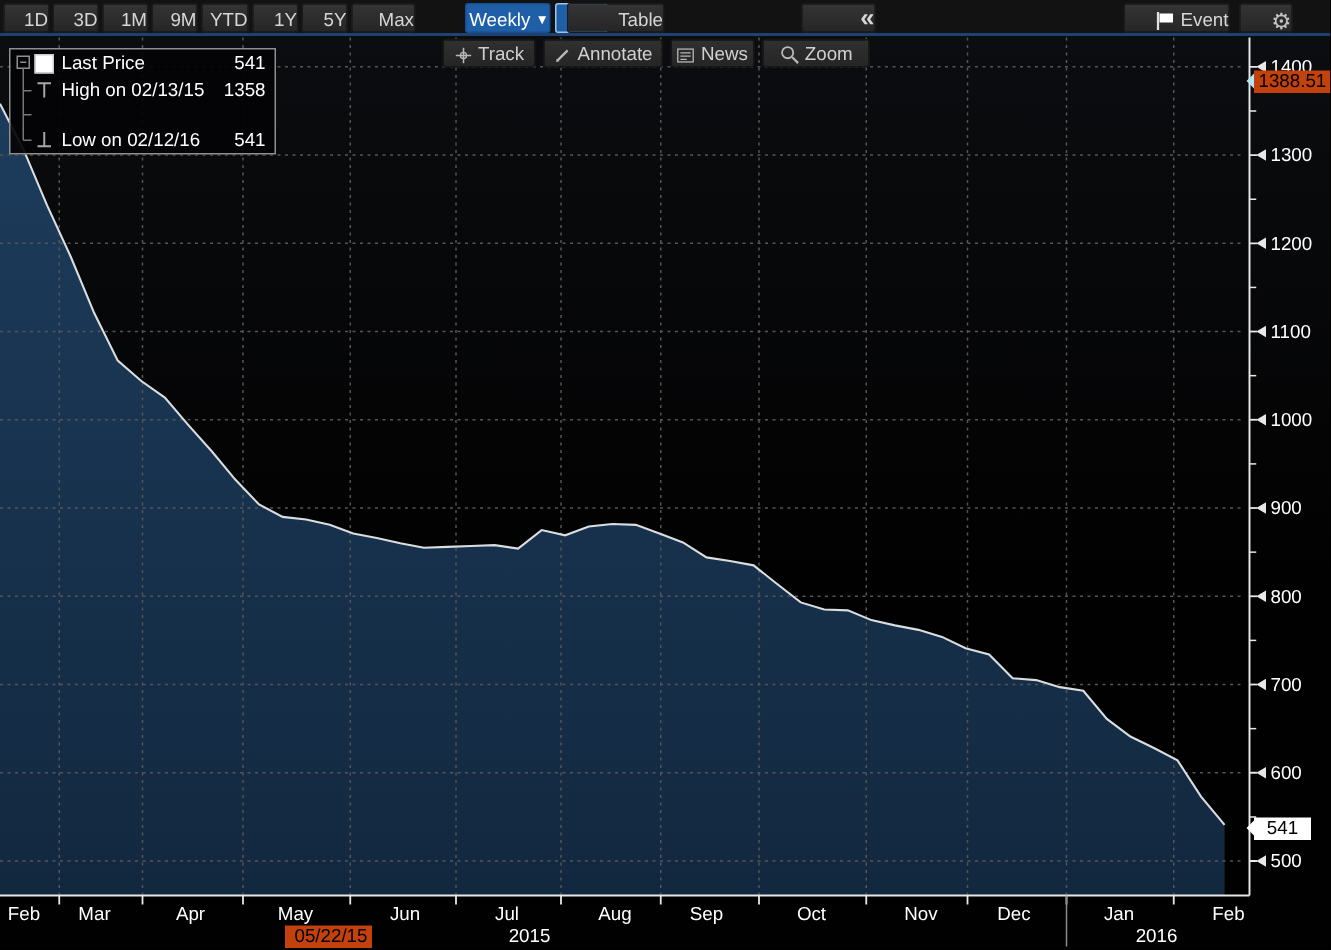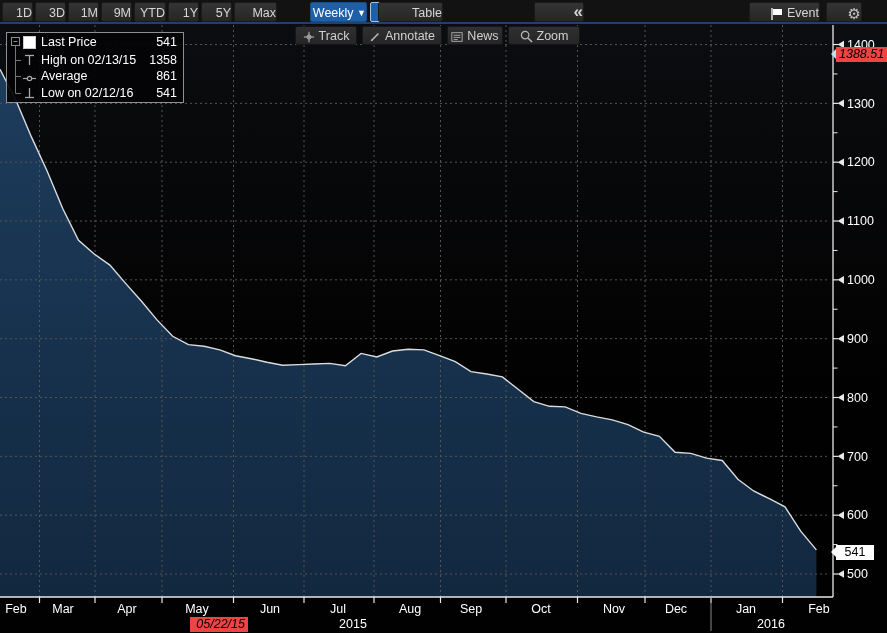--- a/index.html
+++ b/index.html
@@ -22,21 +22,21 @@
   .subbtn .icon{margin-right:4px;}
   
   .legend{position:absolute;left:6px;top:32px;width:178px;height:71px;background:rgba(4,4,6,.93);
           border:1px solid #8f8f8f;box-sizing:border-box;z-index:8;}
   .lrow{position:absolute;left:1px;right:4px;height:16px;line-height:16px;font-size:12.5px;color:#fff;}
   .lrow .lab{position:absolute;left:33px;}
   .lrow .val{position:absolute;right:2px;text-align:right;}
   
   .tag{position:absolute;height:15px;line-height:15px;font-size:12.5px;color:#000;
        padding:0 3px;z-index:7;white-space:nowrap;}
-  .tag-cyan{background:#ef4444;font-style:italic;}
+  .tag-cyan{background:#c2410c;}
   .tag-white{background:#fff;}
   .arrow-left:before{content:"";position:absolute;left:-5px;top:50%;margin-top:-5.5px;
        border-top:5.5px solid transparent;border-bottom:5.5px solid transparent;}
   .tag-cyan.arrow-left:before{border-right:5px solid #b3e6f2;}
   .tag-white.arrow-left:before{border-right:5px solid #fff;}
   svg text{font-family:"Liberation Sans",sans-serif;fill:#fff;font-size:12.5px;}
   .chart-svg{position:absolute;left:0;top:24px;z-index:1;}
 </style>
 </head>
 <body>
@@ -226,28 +226,20 @@
       <span class="val">541</span>
     </div>
     <div class="lrow" style="top:19px">
       <svg style="position:absolute;left:15px;top:2px" width="13" height="12" viewBox="0 0 13 12">
         <line x1="2" y1="1.5" x2="11" y2="1.5" stroke="#a8a8a8" stroke-width="1.3"></line>
         <line x1="6.5" y1="1.5" x2="6.5" y2="11" stroke="#a8a8a8" stroke-width="1.3"></line>
       </svg>
       <span class="lab">High on 02/13/15</span>
       <span class="val">1358</span>
     </div>
-    <div class="lrow" style="top:35px">
-      <svg style="position:absolute;left:15px;top:2px" width="13" height="12" viewBox="0 0 13 12">
-        <line x1="0" y1="8.5" x2="13" y2="8.5" stroke="#a8a8a8" stroke-width="1.2"></line>
-        <circle cx="6.5" cy="8.5" r="2.2" fill="#0a0a0a" stroke="#a8a8a8" stroke-width="1.2"></circle>
-      </svg>
-      <span class="lab">Average</span>
-      <span class="val">861</span>
-    </div>
     <div class="lrow" style="top:52px">
       <svg style="position:absolute;left:15px;top:2px" width="13" height="12" viewBox="0 0 13 12">
         <line x1="6.5" y1="1" x2="6.5" y2="10.5" stroke="#a8a8a8" stroke-width="1.3"></line>
         <line x1="2" y1="10.5" x2="11" y2="10.5" stroke="#a8a8a8" stroke-width="1.3"></line>
       </svg>
       <span class="lab">Low on 02/12/16</span>
       <span class="val">541</span>
     </div>
   </div>
 

